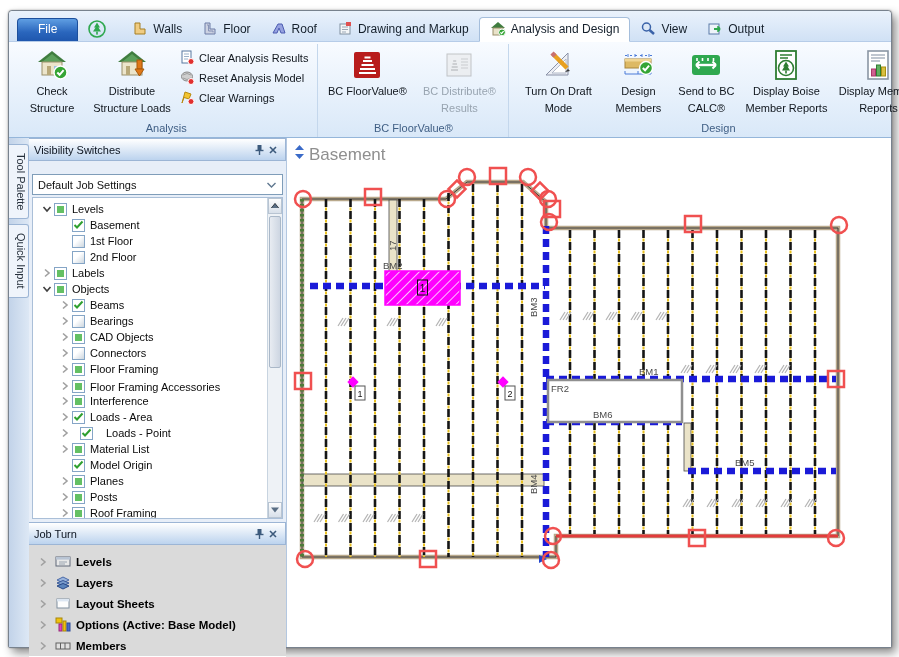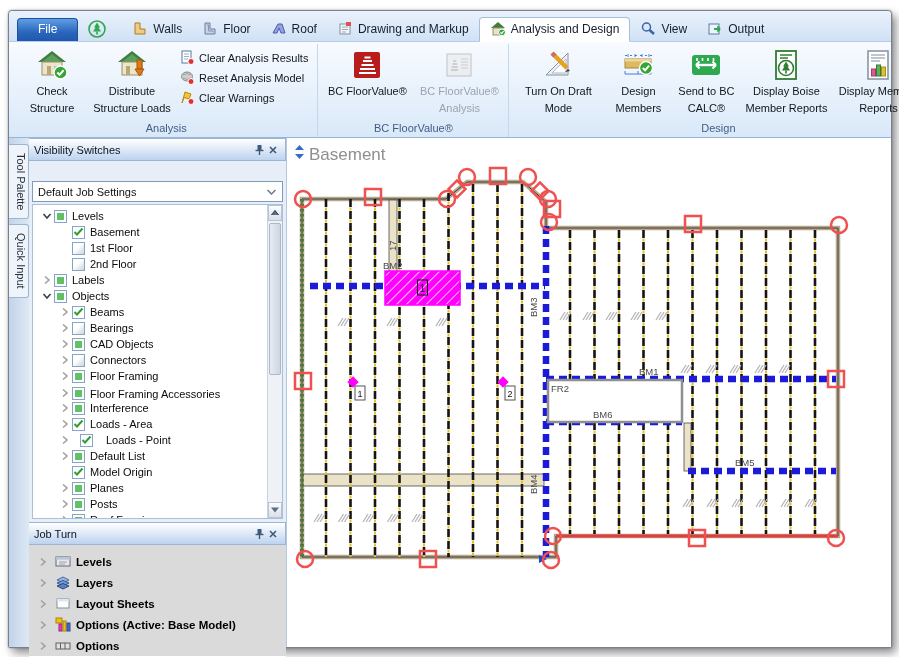--- a/index.html
+++ b/index.html
@@ -36,21 +36,21 @@
   .main{flex:1;display:flex;min-height:0;}
   .sidestrip{width:20px;background:linear-gradient(90deg,#c2d3e9,#dde8f5);display:flex;flex-direction:column;gap:5px;padding-top:6px;flex:none;}
   .vtab{writing-mode:vertical-rl;font-size:11px;color:#26303c;background:#eff4fb;border:1px solid #9cb5d5;border-left:none;
     padding:8px 1px;border-radius:0 3px 3px 0;}
   .leftcol{width:257px;display:flex;flex-direction:column;border-right:1px solid #b3c7e0;background:#e7eef8;flex:none;min-height:0;}
   .panel-title{height:21px;background:linear-gradient(#ffffff,#bcd3ee);display:flex;align-items:center;
     padding:0 5px;font-size:11px;color:#0c1420;border:1px solid #9cb5d5;border-left:none;flex:none;}
   .panel-title .spacer{flex:1;}
   .ticonbtn{width:14px;height:14px;display:flex;align-items:center;justify-content:center;color:#2c4precision664;}
   .vs{height:384px;display:flex;flex-direction:column;flex:none;min-height:0;}
-  .vs-dd{margin:20px 3px 2px;border:1px solid #7f9db9;background:#fff;height:19px;display:flex;align-items:center;
+  .vs-dd{margin:13px 3px 2px;border:1px solid #7f9db9;background:#fff;height:19px;display:flex;align-items:center;
     padding:0 5px;font-size:11px;color:#111;flex:none;}
   .vs-dd .spacer{flex:1;}
   .vs-tree{flex:1;background:#fff;border:1px solid #aabfd8;margin:0 3px 3px;display:flex;min-height:0;}
   .rows{flex:1;padding-top:3px;overflow:hidden;}
   .trow{height:16px;display:flex;align-items:center;font-size:11px;color:#0a0a0a;}
   .exp{width:15px;height:14px;display:flex;align-items:center;justify-content:center;flex:none;}
   .cb{width:13px;height:13px;border:1px solid #85a5c6;background:#fff;margin-right:5px;display:flex;
     align-items:center;justify-content:center;flex:none;box-sizing:border-box;}
   .cb.unchecked{background:linear-gradient(135deg,#ffffff 40%,#ccd6de);}
   .cb.partial div{width:7px;height:7px;background:#64c064;}
@@ -198,21 +198,21 @@
                   <path d="M9 25 h17 M10 21 h15 M11.5 17 h12 M13 13 h9 M14.5 9.5 h6" stroke="#fff" stroke-width="2.2"></path>
                 </svg></span>
           <span>BC FloorValue®</span>
         </div>
         <div class="rbtn wide disabled">
           <span class="bicon"><svg width="34" height="34">
                   <rect x="5" y="6" width="24" height="22" fill="#e9e9e9" stroke="#9a9a9a"></rect>
                   <path d="M9 22 h7 M9.7 19 h6 M10.5 16 h4.5 M11.2 13 h3" stroke="#b0b0b0" stroke-width="1.8"></path>
                   <path d="M19 11 h7 M19 14 h7 M19 17 h7 M19 20 h7" stroke="#c0c0c0" stroke-width="1.6"></path>
                 </svg></span>
-          <span>BC FloorValue® Analysis</span>
+          <span>BC Distribute® Results</span>
         </div>
       </div>
       <div class="rglabel">BC FloorValue®</div>
     </div>
 
     <div class="rgroup">
       <div class="rbody">
         <div class="rbtn wide">
           <span class="bicon"><svg width="34" height="34">
                   <polygon points="5,27 27,5 27,27" fill="#eceef4" stroke="#8a92a8"></polygon>
@@ -458,21 +458,21 @@
                 </div>
                 <div class="trow" style="padding-left: 24px;">
                   <span class="exp">
                     <svg width="10" height="10">
                       <polyline points="3,1.5 7,5 3,8.5" fill="none" stroke="#a0a0a0" stroke-width="1.6"></polyline>
                     </svg>
                   </span>
                   <span class="cb partial">
                     <div></div>
                   </span>
-                  <span>Default List</span>
+                  <span>Material List</span>
                 </div>
                 <div class="trow" style="padding-left: 24px;">
                   <span class="exp"></span>
                   <span class="cb checked">
                     <svg width="11" height="10">
                       <polyline points="1.5,5 4,7.5 9.5,1.5" fill="none" stroke="#2fa02f" stroke-width="2"></polyline>
                     </svg>
                   </span>
                   <span>Model Origin</span>
                 </div>
@@ -602,21 +602,21 @@
                 <span class="exp">
                   <svg width="10" height="10">
                     <polyline points="3,1.5 7,5 3,8.5" fill="none" stroke="#a0a0a0" stroke-width="1.6"></polyline>
                   </svg>
                 </span>
                 <span class="jicon"><svg width="16" height="15">
                     <rect x="1" y="5" width="14" height="6" fill="#e0e0e0" stroke="#606060"></rect>
                     <line x1="5.5" y1="5" x2="5.5" y2="11" stroke="#606060"></line>
                     <line x1="10" y1="5" x2="10" y2="11" stroke="#606060"></line>
                   </svg></span>
-                <span>Options</span>
+                <span>Members</span>
               </div>
             </div>
         <div class="white-strip"></div>
 
       </div>
     </div>
 
     <div class="canvas">
       <div class="canvas-title">
         <span><svg width="11" height="16">

